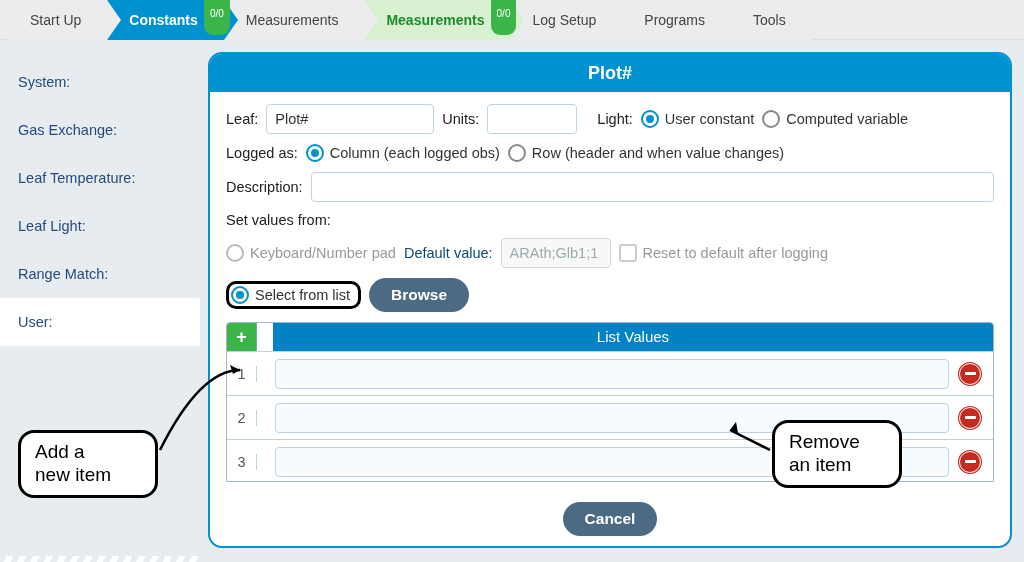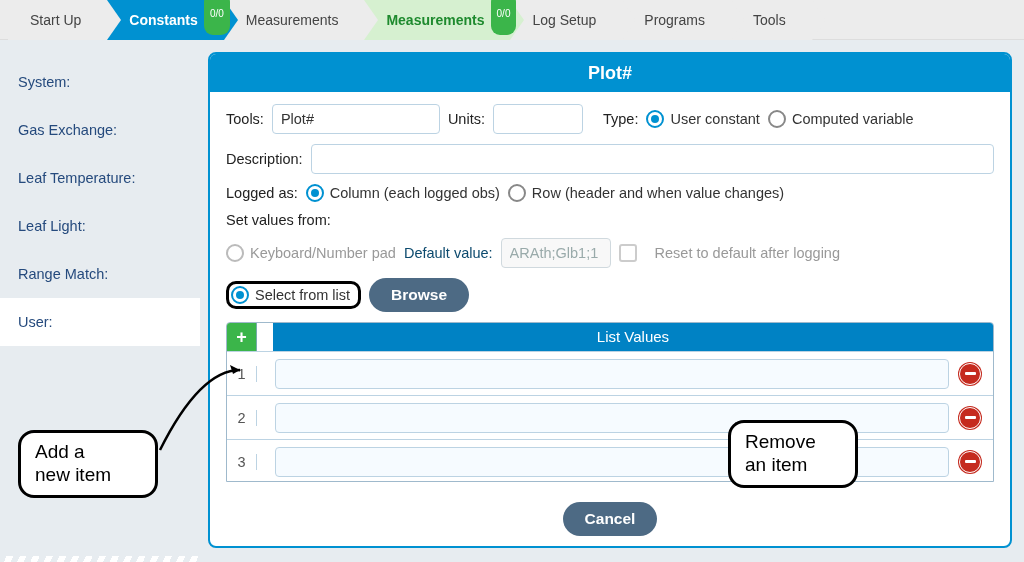--- a/index.html
+++ b/index.html
@@ -15,39 +15,39 @@
 .badge{position:absolute;top:-7px;right:-6px;background:#3bb54a;color:#fff;border-radius:9px;font-size:10px;padding:1px 6px;z-index:5;font-weight:400}
 
 .content{display:flex;height:calc(100% - 40px)}
 .sidebar{width:200px;background:#e7ecf0;display:flex;flex-direction:column;padding-top:18px;position:relative}
 .squiggle{position:absolute;bottom:0;left:0;right:0;height:6px;background:repeating-linear-gradient(115deg,#e7ecf0 0 6px,#fff 6px 12px)}
 .side-item{padding:16px 18px;color:#254a7d;font-size:14.5px;cursor:pointer}
 .side-item.active{background:#fff;font-weight:500;position:relative}
 .side-item.active:after{content:"";position:absolute;right:-10px;top:50%;transform:translateY(-50%);width:0;height:0;border-top:10px solid transparent;border-bottom:10px solid transparent;border-right:10px solid #e7ecf0}
 
 .main{flex:1;position:relative;background:#e7ecf0}
-.dialog{position:absolute;left:8px;right:12px;top:12px;bottom:14px;background:#fff;border:2px solid #0091d1;border-radius:8px;overflow:hidden;display:flex;flex-direction:column}
+.dialog{position:absolute;left:8px;right:12px;top:12px;bottom:14px;background:#fff;border:2px solid #0091d1;border-radius:14px;overflow:hidden;display:flex;flex-direction:column}
 .dlg-title{background:#0091d1;color:#fff;text-align:center;font-weight:700;font-size:18px;height:38px;line-height:38px}
 .dlg-body{flex:1;padding:12px 16px 0 16px;overflow:hidden;font-size:14.5px;color:#333}
 .row{display:flex;align-items:center;gap:8px;margin-bottom:10px;flex-wrap:wrap}
 label.lbl{color:#222;font-size:14.5px}
 input.field{border:1px solid #bcd3e3;border-radius:4px;height:30px;padding:0 8px;font-size:14.5px;color:#333}
 input.field.name{width:168px}
 input.field.units{width:90px}
 input.field.desc{flex:1}
 input.field.defv{width:110px;color:#9aa;background:#f8f8f8;border-color:#d0d9de}
 
 .radio{display:inline-flex;align-items:center;gap:6px;cursor:pointer}
 .rdot{width:18px;height:18px;border-radius:50%;border:2px solid #888;position:relative;flex-shrink:0}
 .radio.on .rdot{border-color:#0091d1}
 .radio.on .rdot:after{content:"";position:absolute;inset:3px;background:#0091d1;border-radius:50%}
 .radio.muted{color:#999}
 .radio.muted .rdot{border-color:#bbb}
 
-.chk{display:inline-flex;align-items:center;gap:18px;color:#999}
+.chk{display:inline-flex;align-items:center;gap:6px;color:#999}
 .cbox{width:18px;height:18px;border:2px solid #ccc;border-radius:3px}
 
 .sfl-wrap{display:inline-flex;align-items:center;border:3px solid #000;border-radius:10px;padding:2px 8px 2px 2px;gap:4px}
 
 .btn{border:none;border-radius:20px;padding:8px 22px;font-size:15.5px;font-weight:600;cursor:pointer;color:#fff}
 .btn.browse{background:#4d6a84}
 .btn.cancel{background:#4d6a84}
 .btn.save{background:#3bb54a}
 
 .list-area{margin-top:10px;border:1px solid #9fb9cc;border-radius:4px 4px 0 0;height:160px;overflow:hidden}
@@ -90,50 +90,50 @@
     <div class="side-item active">User:</div>
     <div class="squiggle"></div>
   </div>
 
   <div class="main">
     <div class="dialog">
       <div class="dlg-title">Plot#</div>
       <div class="dlg-body">
 
         <div class="row">
-          <label class="lbl">Tools:</label>
+          <label class="lbl">Leaf:</label>
           <input class="field name" value="Plot#" style="">
           <label class="lbl">Units:</label>
           <input class="field units" value="" style="">
-          <label class="lbl" style="margin-left:12px">Type:</label>
+          <label class="lbl" style="margin-left:12px">Light:</label>
           <span class="radio on">
               <span class="rdot"></span>
               <span>User constant</span>
             </span>
           <span class="radio">
               <span class="rdot"></span>
               <span>Computed variable</span>
+            </span>
+        </div>
+
+        <div class="row">
+          <label class="lbl">Logged as:</label>
+          <span class="radio on">
+              <span class="rdot"></span>
+              <span>Column (each logged obs)</span>
+            </span>
+          <span class="radio">
+              <span class="rdot"></span>
+              <span>Row (header and when value changes)</span>
             </span>
         </div>
 
         <div class="row">
           <label class="lbl">Description:</label>
           <input class="field desc" value="" style="">
-        </div>
-
-        <div class="row">
-          <label class="lbl">Logged as:</label>
-          <span class="radio on">
-              <span class="rdot"></span>
-              <span>Column (each logged obs)</span>
-            </span>
-          <span class="radio">
-              <span class="rdot"></span>
-              <span>Row (header and when value changes)</span>
-            </span>
         </div>
 
         <div class="row">
             <label class="lbl">Set values from:</label>
           </div>
 
         <div class="row">
           <span class="radio muted">
               <span class="rdot"></span>
               <span>Keyboard/Number pad</span>
@@ -196,18 +196,18 @@
   </div>
 </div>
 
 <div class="callout" style="left:18px;top:430px;width:140px"><span style="white-space:pre-line">Add a
 new item</span></div>
 <svg class="arrow" style="left:150px;top:360px" width="110" height="100">
   <path d="M10,90 Q50,10 90,10" stroke="#000" stroke-width="2.5" fill="none"></path>
   <path d="M90,10 l-10,-5 l3,9 z" fill="#000"></path>
 </svg>
 
-<div class="callout" style="left:728px;top:420px;width:130px"><span style="white-space:pre-line">Remove
+<div class="callout" style="left:772px;top:420px;width:130px"><span style="white-space:pre-line">Remove
 an item</span></div>
 <svg class="arrow" style="left:720px;top:410px" width="60" height="60">
   <path d="M50,40 Q30,30 10,20" stroke="#000" stroke-width="2.5" fill="none"></path>
   <path d="M10,20 l6,-8 l2,11 z" fill="#000"></path>
 </svg>
 
 </body></html>

